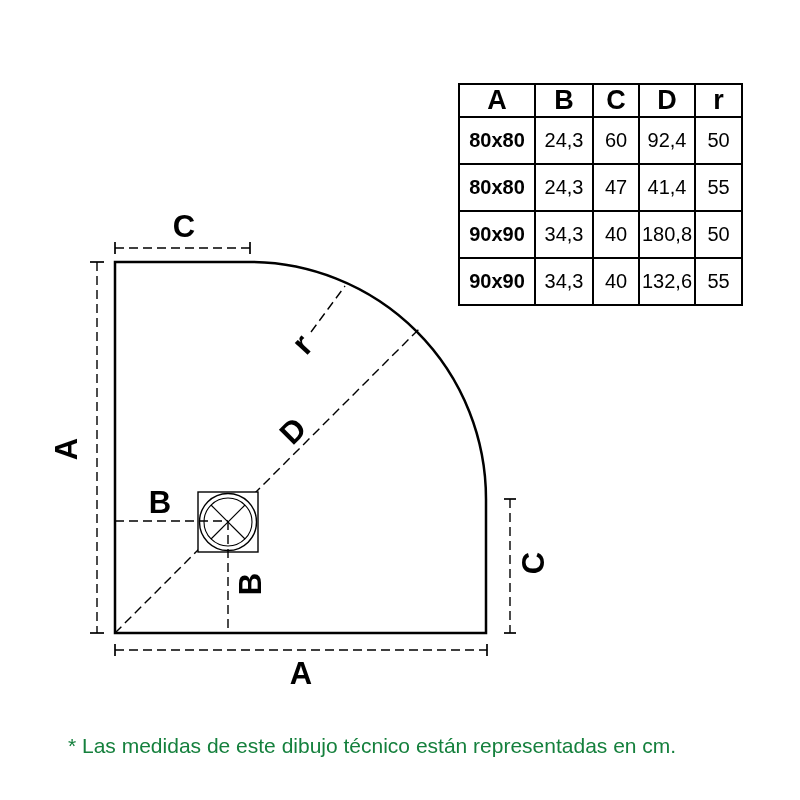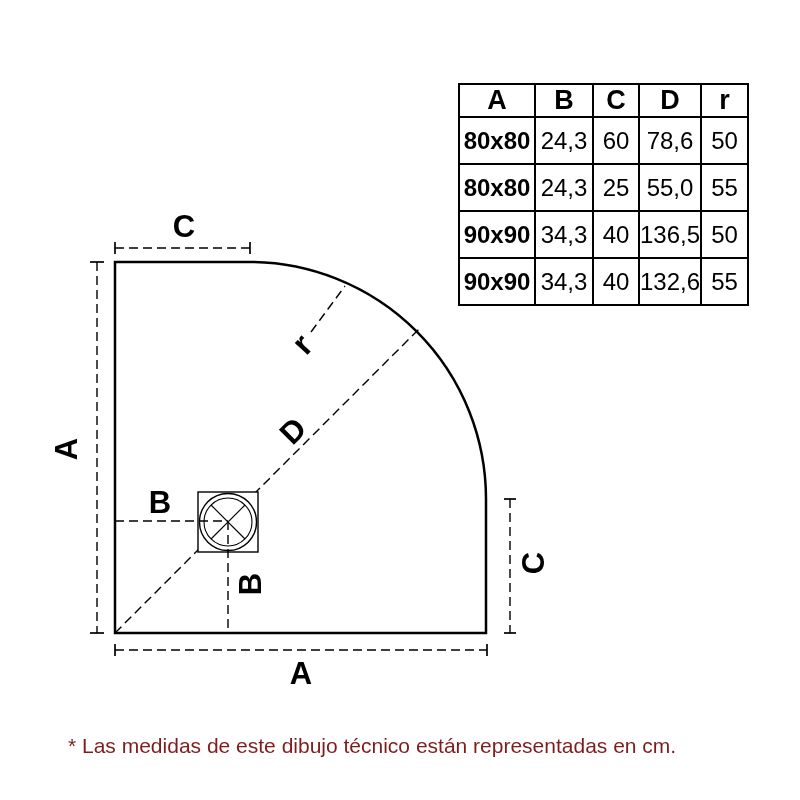--- a/index.html
+++ b/index.html
@@ -58,40 +58,40 @@
     padding: 0;
     overflow: hidden;
     white-space: nowrap;
   }
   table.spec th {
     font-size: 27px;
     font-weight: 700;
     height: 28px;
   }
   table.spec td {
-    font-size: 24px;
+    font-size: 20px;
     font-weight: 400;
     height: 45px;
   }
   table.spec td.size-col {
     font-weight: 700;
   }
   .c0 { width: 74px; }
   .c1 { width: 56px; }
   .c2 { width: 44px; }
   .c3 { width: 54px; }
   .c4 { width: 45px; }
 
   .footnote {
     position: absolute;
     left: 68px;
     top: 734px;
     font-size: 21px;
     line-height: 24px;
-    color: #7f1d1d;
+    color: #15803d;
     white-space: nowrap;
   }
 </style>
 </head>
 <body>
 
 <div id="stage">
 
   <svg class="drawing" viewBox="0 0 800 800">
 
@@ -154,35 +154,35 @@
         <th class="c2">C</th>
         <th class="c3">D</th>
         <th class="c4">r</th>
       </tr>
     </thead>
     <tbody>
       <tr>
         <td class="size-col">80x80</td>
         <td>24,3</td>
         <td>60</td>
-        <td>78,6</td>
+        <td>92,4</td>
         <td>50</td>
       </tr>
       <tr>
         <td class="size-col">80x80</td>
         <td>24,3</td>
-        <td>25</td>
-        <td>55,0</td>
+        <td>47</td>
+        <td>41,4</td>
         <td>55</td>
       </tr>
       <tr>
         <td class="size-col">90x90</td>
         <td>34,3</td>
         <td>40</td>
-        <td>136,5</td>
+        <td>180,8</td>
         <td>50</td>
       </tr>
       <tr>
         <td class="size-col">90x90</td>
         <td>34,3</td>
         <td>40</td>
         <td>132,6</td>
         <td>55</td>
       </tr>
     </tbody>

